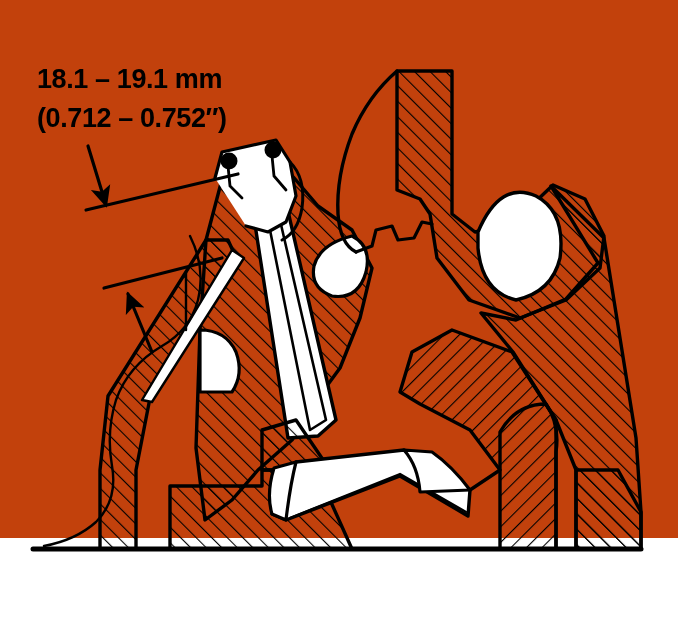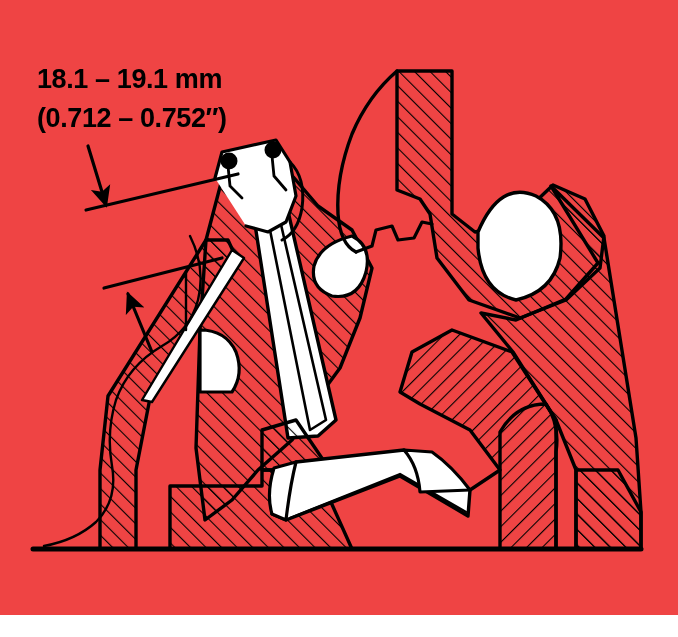--- a/index.html
+++ b/index.html
@@ -10,22 +10,22 @@
   }
   body {
     width: 678px;
     height: 637px;
     overflow: hidden;
     font-family: "Liberation Sans", sans-serif;
   }
   #figure-root {
     position: relative;
     width: 678px;
-    height: 615px;
-    background: #ef4444;
+    height: 538px;
+    background: #c2410c;
   }
   #drawing-svg {
     position: absolute;
     left: 0;
     top: 0;
     width: 678px;
     height: 637px;
     display: block;
   }
   .dim-text {

